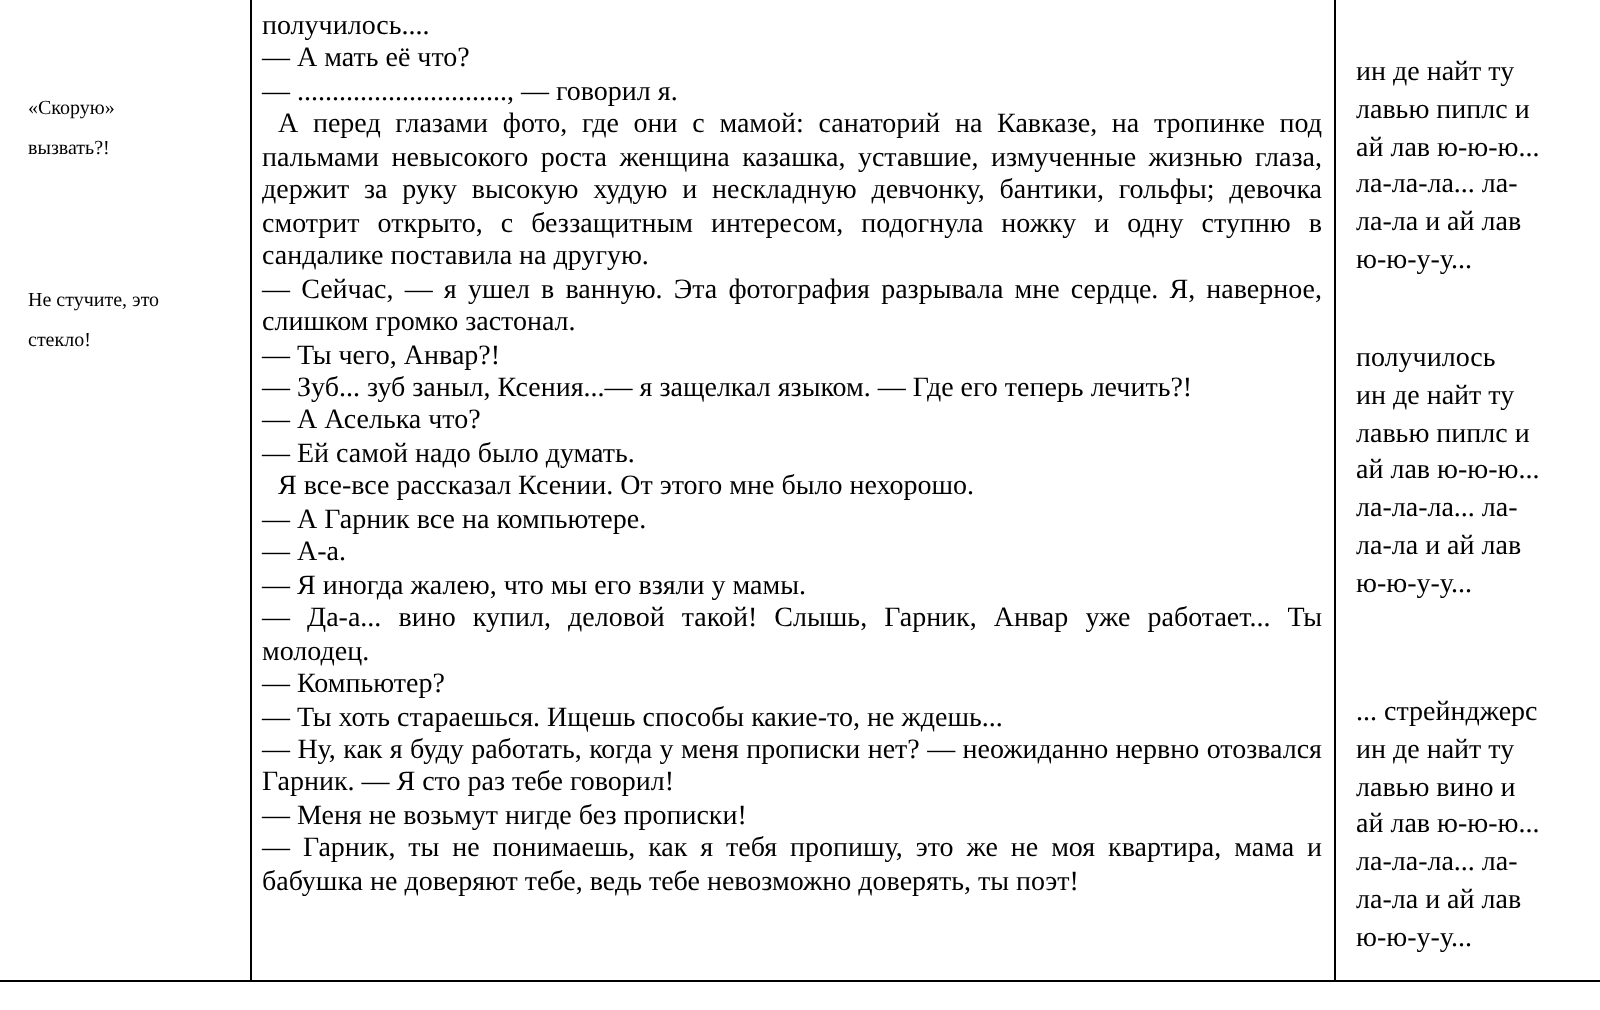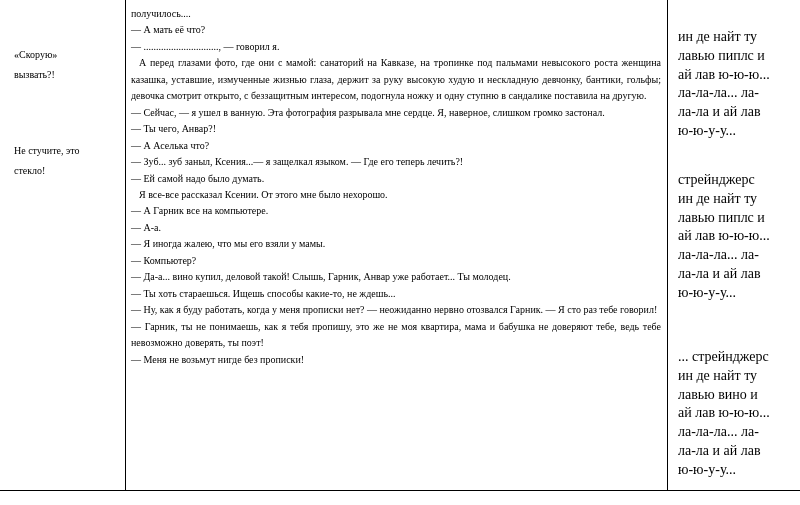--- a/index.html
+++ b/index.html
@@ -61,21 +61,21 @@
     position: absolute;
     left: 10px;
     right: 2px;
     font-size: 14px;
     line-height: 18.8px;
     white-space: pre-line;
     margin-top: 20px;
   }
   p.para {
     margin: 0;
-    font-size: 10px;
+    font-size: 14px;
     line-height: 16.45px;
     text-align: justify;
   }
   p.para.indent {
     text-indent: 8px;
   }
 </style>
 </head>
 <body>
 
@@ -88,43 +88,43 @@
 стекло!</div>
   </div>
 
   <div class="col-main">
     <p class="para">получилось....</p>
     <p class="para">— А мать её что?</p>
     <p class="para">— .............................., — говорил я.</p>
     <p class="para indent">А перед глазами фото, где они с мамой: санаторий на Кавказе, на тропинке под пальмами невысокого роста женщина казашка, уставшие, измученные жизнью глаза, держит за руку высокую худую и нескладную девчонку, бантики, гольфы; девочка смотрит открыто, с беззащитным интересом, подогнула ножку и одну ступню в сандалике поставила на другую.</p>
     <p class="para">— Сейчас, — я ушел в ванную. Эта фотография разрывала мне сердце. Я, наверное, слишком громко застонал.</p>
     <p class="para">— Ты чего, Анвар?!</p>
+    <p class="para">— Зуб... зуб заныл, Ксения...— я защелкал языком. — Где его теперь лечить?!</p>
     <p class="para">— А Аселька что?</p>
-    <p class="para">— Зуб... зуб заныл, Ксения...— я защелкал языком. — Где его теперь лечить?!</p>
     <p class="para">— Ей самой надо было думать.</p>
     <p class="para indent">Я все-все рассказал Ксении. От этого мне было нехорошо.</p>
     <p class="para">— А Гарник все на компьютере.</p>
     <p class="para">— А-а.</p>
     <p class="para">— Я иногда жалею, что мы его взяли у мамы.</p>
+    <p class="para">— Да-а... вино купил, деловой такой! Слышь, Гарник, Анвар уже работает... Ты молодец.</p>
     <p class="para">— Компьютер?</p>
-    <p class="para">— Да-а... вино купил, деловой такой! Слышь, Гарник, Анвар уже работает... Ты молодец.</p>
     <p class="para">— Ты хоть стараешься. Ищешь способы какие-то, не ждешь...</p>
     <p class="para">— Ну, как я буду работать, когда у меня прописки нет? — неожиданно нервно отозвался Гарник. — Я сто раз тебе говорил!</p>
+    <p class="para">— Меня не возьмут нигде без прописки!</p>
     <p class="para">— Гарник, ты не понимаешь, как я тебя пропишу, это же не моя квартира, мама и бабушка не доверяют тебе, ведь тебе невозможно доверять, ты поэт!</p>
-    <p class="para">— Меня не возьмут нигде без прописки!</p>
   </div>
 
   <div class="col-right">
     <div class="right-note" style="top: 8px">ин де найт ту
 лавью пиплс и
 ай лав ю-ю-ю...
 ла-ла-ла... ла-
 ла-ла и ай лав
 ю-ю-у-у...</div>
-    <div class="right-note" style="top: 151px">стрейнджерс
+    <div class="right-note" style="top: 151px">получилось
 ин де найт ту
 лавью пиплс и
 ай лав ю-ю-ю...
 ла-ла-ла... ла-
 ла-ла и ай лав
 ю-ю-у-у...</div>
     <div class="right-note" style="top: 328px">... стрейнджерс
 ин де найт ту
 лавью вино и
 ай лав ю-ю-ю...

